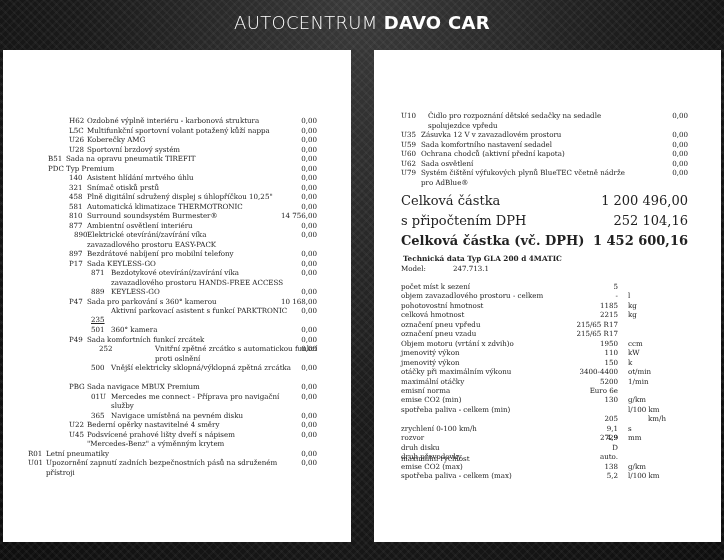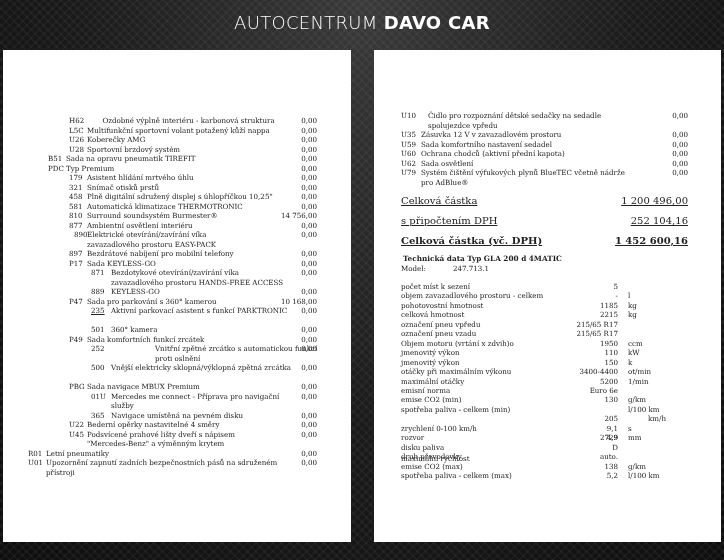--- a/index.html
+++ b/index.html
@@ -22,39 +22,39 @@
     color:#222; font-size:7.1px; line-height:9.5px;
   }
   #page-left { left:3px; width:348px; }
   #page-right { left:374px; width:347px; }
 
   .row { position:absolute; white-space:nowrap; }
   .code { position:absolute; }
   .desc { position:absolute; white-space:normal; }
   .price { position:absolute; text-align:right; width:60px; }
 
-  .sum-label, .sum-val { position:absolute; font-size:10px;text-decoration:underline; }
+  .sum-label, .sum-val { position:absolute; font-size:13px; }
   .sum-val { text-align:right; width:120px; }
   .bold { font-weight:bold; }
   .tech-title { position:absolute; font-weight:bold; font-size:7.3px; }
   .spec-label { position:absolute; }
   .spec-val { position:absolute; text-align:right; width:70px; }
   .spec-unit { position:absolute; }
 </style>
 </head>
 <body>
 
 <div class="brand">
   <span class="light">AUTOCENTRUM </span><span class="bold">DAVO CAR</span>
 </div>
 
 <div class="page" id="page-left">
     <div class="row">
       <span class="code" style="left: 66px; top: 66px;">H62</span>
-      <span class="desc" style="left: 84px; top: 66px; width: 203px; text-align: center;">Ozdobné výplně interiéru - karbonová struktura</span>
+      <span class="desc" style="left: 84px; top: 66px; width: 203px;">Ozdobné výplně interiéru - karbonová struktura</span>
       <span class="price" style="left: 254px; top: 66px;">0,00</span>
     </div>
     <div class="row">
       <span class="code" style="left: 66px; top: 75.5px;">L5C</span>
       <span class="desc" style="left: 84px; top: 75.5px; width: 203px;">Multifunkční sportovní volant potažený kůží nappa</span>
       <span class="price" style="left: 254px; top: 75.5px;">0,00</span>
     </div>
     <div class="row">
       <span class="code" style="left: 66px; top: 85px;">U26</span>
       <span class="desc" style="left: 84px; top: 85px; width: 203px;">Koberečky AMG</span>
@@ -69,21 +69,21 @@
       <span class="code" style="left: 45px; top: 104px;">B51</span>
       <span class="desc" style="left: 63px; top: 104px; width: 224px;">Sada na opravu pneumatik TIREFIT</span>
       <span class="price" style="left: 254px; top: 104px;">0,00</span>
     </div>
     <div class="row">
       <span class="code" style="left: 45px; top: 113.5px;">PDC</span>
       <span class="desc" style="left: 63px; top: 113.5px; width: 224px;">Typ Premium</span>
       <span class="price" style="left: 254px; top: 113.5px;">0,00</span>
     </div>
     <div class="row">
-      <span class="code" style="left: 66px; top: 123px;">179</span>
+      <span class="code" style="left: 66px; top: 123px;">140</span>
       <span class="desc" style="left: 84px; top: 123px; width: 203px;">Asistent hlídání mrtvého úhlu</span>
       <span class="price" style="left: 254px; top: 123px;">0,00</span>
     </div>
     <div class="row">
       <span class="code" style="left: 66px; top: 132.5px;">321</span>
       <span class="desc" style="left: 84px; top: 132.5px; width: 203px;">Snímač otisků prstů</span>
       <span class="price" style="left: 254px; top: 132.5px;">0,00</span>
     </div>
     <div class="row">
       <span class="code" style="left: 66px; top: 142px;">458</span>
@@ -129,36 +129,36 @@
       <span class="code" style="left: 88px; top: 237px;">889</span>
       <span class="desc" style="left: 108px; top: 237px; width: 180px;">KEYLESS-GO</span>
       <span class="price" style="left: 254px; top: 237px;">0,00</span>
     </div>
     <div class="row">
       <span class="code" style="left: 66px; top: 246.5px;">P47</span>
       <span class="desc" style="left: 84px; top: 246.5px; width: 203px;">Sada pro parkování s 360° kamerou</span>
       <span class="price" style="left: 254px; top: 246.5px;">10 168,00</span>
     </div>
     <div class="row">
-      <span class="code" style="left: 88px; top: 256px; text-decoration: underline;">235</span>
+      <span class="code" style="left: 88px; top: 265px; text-decoration: underline;">235</span>
       <span class="desc" style="left: 108px; top: 256px; width: 180px;">Aktivní parkovací asistent s funkcí PARKTRONIC</span>
       <span class="price" style="left: 254px; top: 256px;">0,00</span>
     </div>
     <div class="row">
       <span class="code" style="left: 88px; top: 275px;">501</span>
       <span class="desc" style="left: 108px; top: 275px; width: 180px;">360° kamera</span>
       <span class="price" style="left: 254px; top: 275px;">0,00</span>
     </div>
     <div class="row">
       <span class="code" style="left: 66px; top: 284.5px;">P49</span>
       <span class="desc" style="left: 84px; top: 284.5px; width: 203px;">Sada komfortních funkcí zrcátek</span>
       <span class="price" style="left: 254px; top: 284.5px;">0,00</span>
     </div>
     <div class="row">
-      <span class="code" style="left: 88px; top: 294px; text-align: right;">252</span>
+      <span class="code" style="left: 96px; top: 294px; text-align: right;">252</span>
       <span class="desc" style="left: 108px; top: 294px; width: 180px; margin-left: 44px;">Vnitřní zpětné zrcátko s automatickou funkcí proti oslnění</span>
       <span class="price" style="left: 254px; top: 294px;">0,00</span>
     </div>
     <div class="row">
       <span class="code" style="left: 88px; top: 313px;">500</span>
       <span class="desc" style="left: 108px; top: 313px; width: 180px;">Vnější elektricky sklopná/výklopná zpětná zrcátka</span>
       <span class="price" style="left: 254px; top: 313px;">0,00</span>
     </div>
     <div class="row">
       <span class="code" style="left: 66px; top: 332px;">PBG</span>
@@ -290,21 +290,21 @@
           <span class="spec-label" style="left: 27px; top: 373.75px;">zrychlení 0-100 km/h</span>
           <span class="spec-val" style="left: 174px; top: 373.75px;">9,1</span>
           <span class="spec-unit" style="left: 254px; top: 373.75px;">s</span>
         </div>
         <div>
           <span class="spec-label" style="left: 27px; top: 383.2px;">rozvor</span>
           <span class="spec-val" style="left: 174px; top: 383.2px;">2729</span>
           <span class="spec-unit" style="left: 254px; top: 383.2px;">mm</span>
         </div>
         <div>
-          <span class="spec-label" style="left: 27px; top: 392.65px;">disku paliva</span>
+          <span class="spec-label" style="left: 27px; top: 392.65px;">druh disku</span>
           <span class="spec-val" style="left: 174px; top: 392.65px;">D</span>
           <span class="spec-unit" style="left: 254px; top: 392.65px;"></span>
         </div>
         <div>
           <span class="spec-label" style="left: 27px; top: 402.1px;">druh převodovky</span>
           <span class="spec-val" style="left: 174px; top: 402.1px;">auto.</span>
           <span class="spec-unit" style="left: 254px; top: 402.1px;"></span>
         </div>
         <div>
           <span class="spec-label" style="left: 27px; top: 411.55px;">emise CO2 (max)</span>

